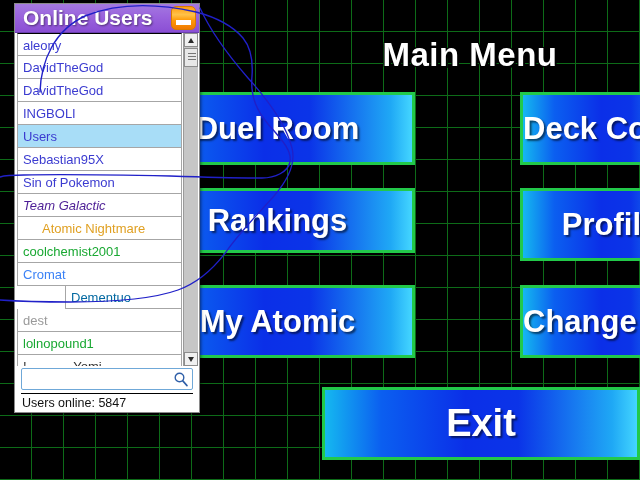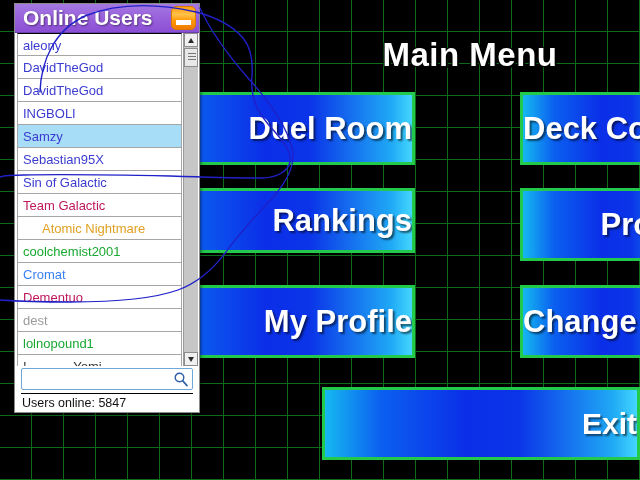--- a/index.html
+++ b/index.html
@@ -36,32 +36,32 @@
     border:3px solid #22c94a;
     box-sizing:border-box;
     background:linear-gradient(to right,#15b8f0 0%,#0b5ff0 18%,#0b2fe8 45%,#0b34e8 62%,#1fa8f5 92%,#44d6ff 100%);
     display:flex;align-items:center;
     overflow:hidden;
   }
   .menu-btn .lbl{
     color:#ffffff;font-size:31px;font-weight:bold;
     white-space:nowrap;
     text-shadow:2px 2px 2px rgba(0,0,0,.55);
-    width:100%;text-align:right;
+    width:100%;text-align:center;
   }
   
   #btn-duel-room   {left:140px;top:92px; width:275px;height:73px;}
   #btn-rankings    {left:140px;top:188px;width:275px;height:65px;}
   #btn-my-profile  {left:140px;top:285px;width:275px;height:73px;}
   
   #btn-deck-constructor{left:520px;top:92px; width:180px;height:73px;}
   #btn-profile     {left:520px;top:188px;width:180px;height:73px;}
   #btn-change      {left:520px;top:285px;width:180px;height:73px;}
   #btn-exit        {left:322px;top:387px;width:318px;height:73px;}
-  #btn-exit .lbl{font-size:30px;}
+  #btn-exit .lbl{font-size:38px;}
 
   
   #annotation{
     position:absolute;left:0;top:0;width:640px;height:480px;
     pointer-events:none;
   }
 
   
   #online-users-window{
     position:absolute;left:14px;top:3px;width:186px;height:410px;
@@ -189,21 +189,21 @@
 <div class="menu-btn" id="btn-deck-constructor">
   <span class="lbl">Deck Constructor</span>
 </div>
 <div class="menu-btn" id="btn-rankings">
   <span class="lbl">Rankings</span>
 </div>
 <div class="menu-btn" id="btn-profile">
   <span class="lbl">Profile</span>
 </div>
 <div class="menu-btn" id="btn-my-profile">
-  <span class="lbl">My Profile</span>
+  <span class="lbl">My Atomic</span>
 </div>
 <div class="menu-btn" id="btn-change">
   <span class="lbl">Change Avatar</span>
 </div>
 <div class="menu-btn" id="btn-exit">
   <span class="lbl">Exit</span>
 </div>
 
 <div id="online-users-window">
 
@@ -213,28 +213,28 @@
       <div class="dash"></div>
     </div>
   </div>
 
   <div id="ou-listwrap">
     <div id="ou-list">
         <div class="ou-item" style="color: rgb(59, 59, 208);">aleony</div>
         <div class="ou-item" style="color: rgb(59, 59, 208);">DavidTheGod</div>
         <div class="ou-item" style="color: rgb(59, 59, 208);">DavidTheGod</div>
         <div class="ou-item" style="color: rgb(59, 59, 208);">INGBOLI</div>
-        <div class="ou-item sel" style="color: rgb(59, 59, 208);">Samzy</div>
+        <div class="ou-item sel" style="color: rgb(59, 59, 208);">Users</div>
         <div class="ou-item" style="color: rgb(59, 59, 208);">Sebastian95X</div>
-        <div class="ou-item" style="color: rgb(59, 59, 208);">Sin of Galactic</div>
-        <div class="ou-item" style="color: #be185d;">Team Galactic</div>
+        <div class="ou-item" style="color: rgb(59, 59, 208);">Sin of Pokemon</div>
+        <div class="ou-item" style="color: #4c1d95; font-style: italic;">Team Galactic</div>
         <div class="ou-item" style="color: rgb(224, 160, 34); padding-left: 24px;">Atomic Nightmare</div>
         <div class="ou-item" style="color: rgb(25, 168, 50);">coolchemist2001</div>
         <div class="ou-item" style="color: #3b82f6;">Cromat</div>
-        <div class="ou-item" style="color: #be185d;">Dementuo</div>
+        <div class="ou-item" style="color: #0369a1; margin-left: 48px;">Dementuo</div>
         <div class="ou-item" style="color: rgb(154, 154, 154);">dest</div>
         <div class="ou-item" style="color: rgb(25, 168, 50);">lolnopound1</div>
         <div class="ou-item" style="color: rgb(51, 51, 51);">!             Yomi</div>
       </div>
 
     <div id="ou-scrollbar">
       <div class="sb-arrow up">
           <span class="tri"></span>
         </div>
       <div id="sb-thumb">

